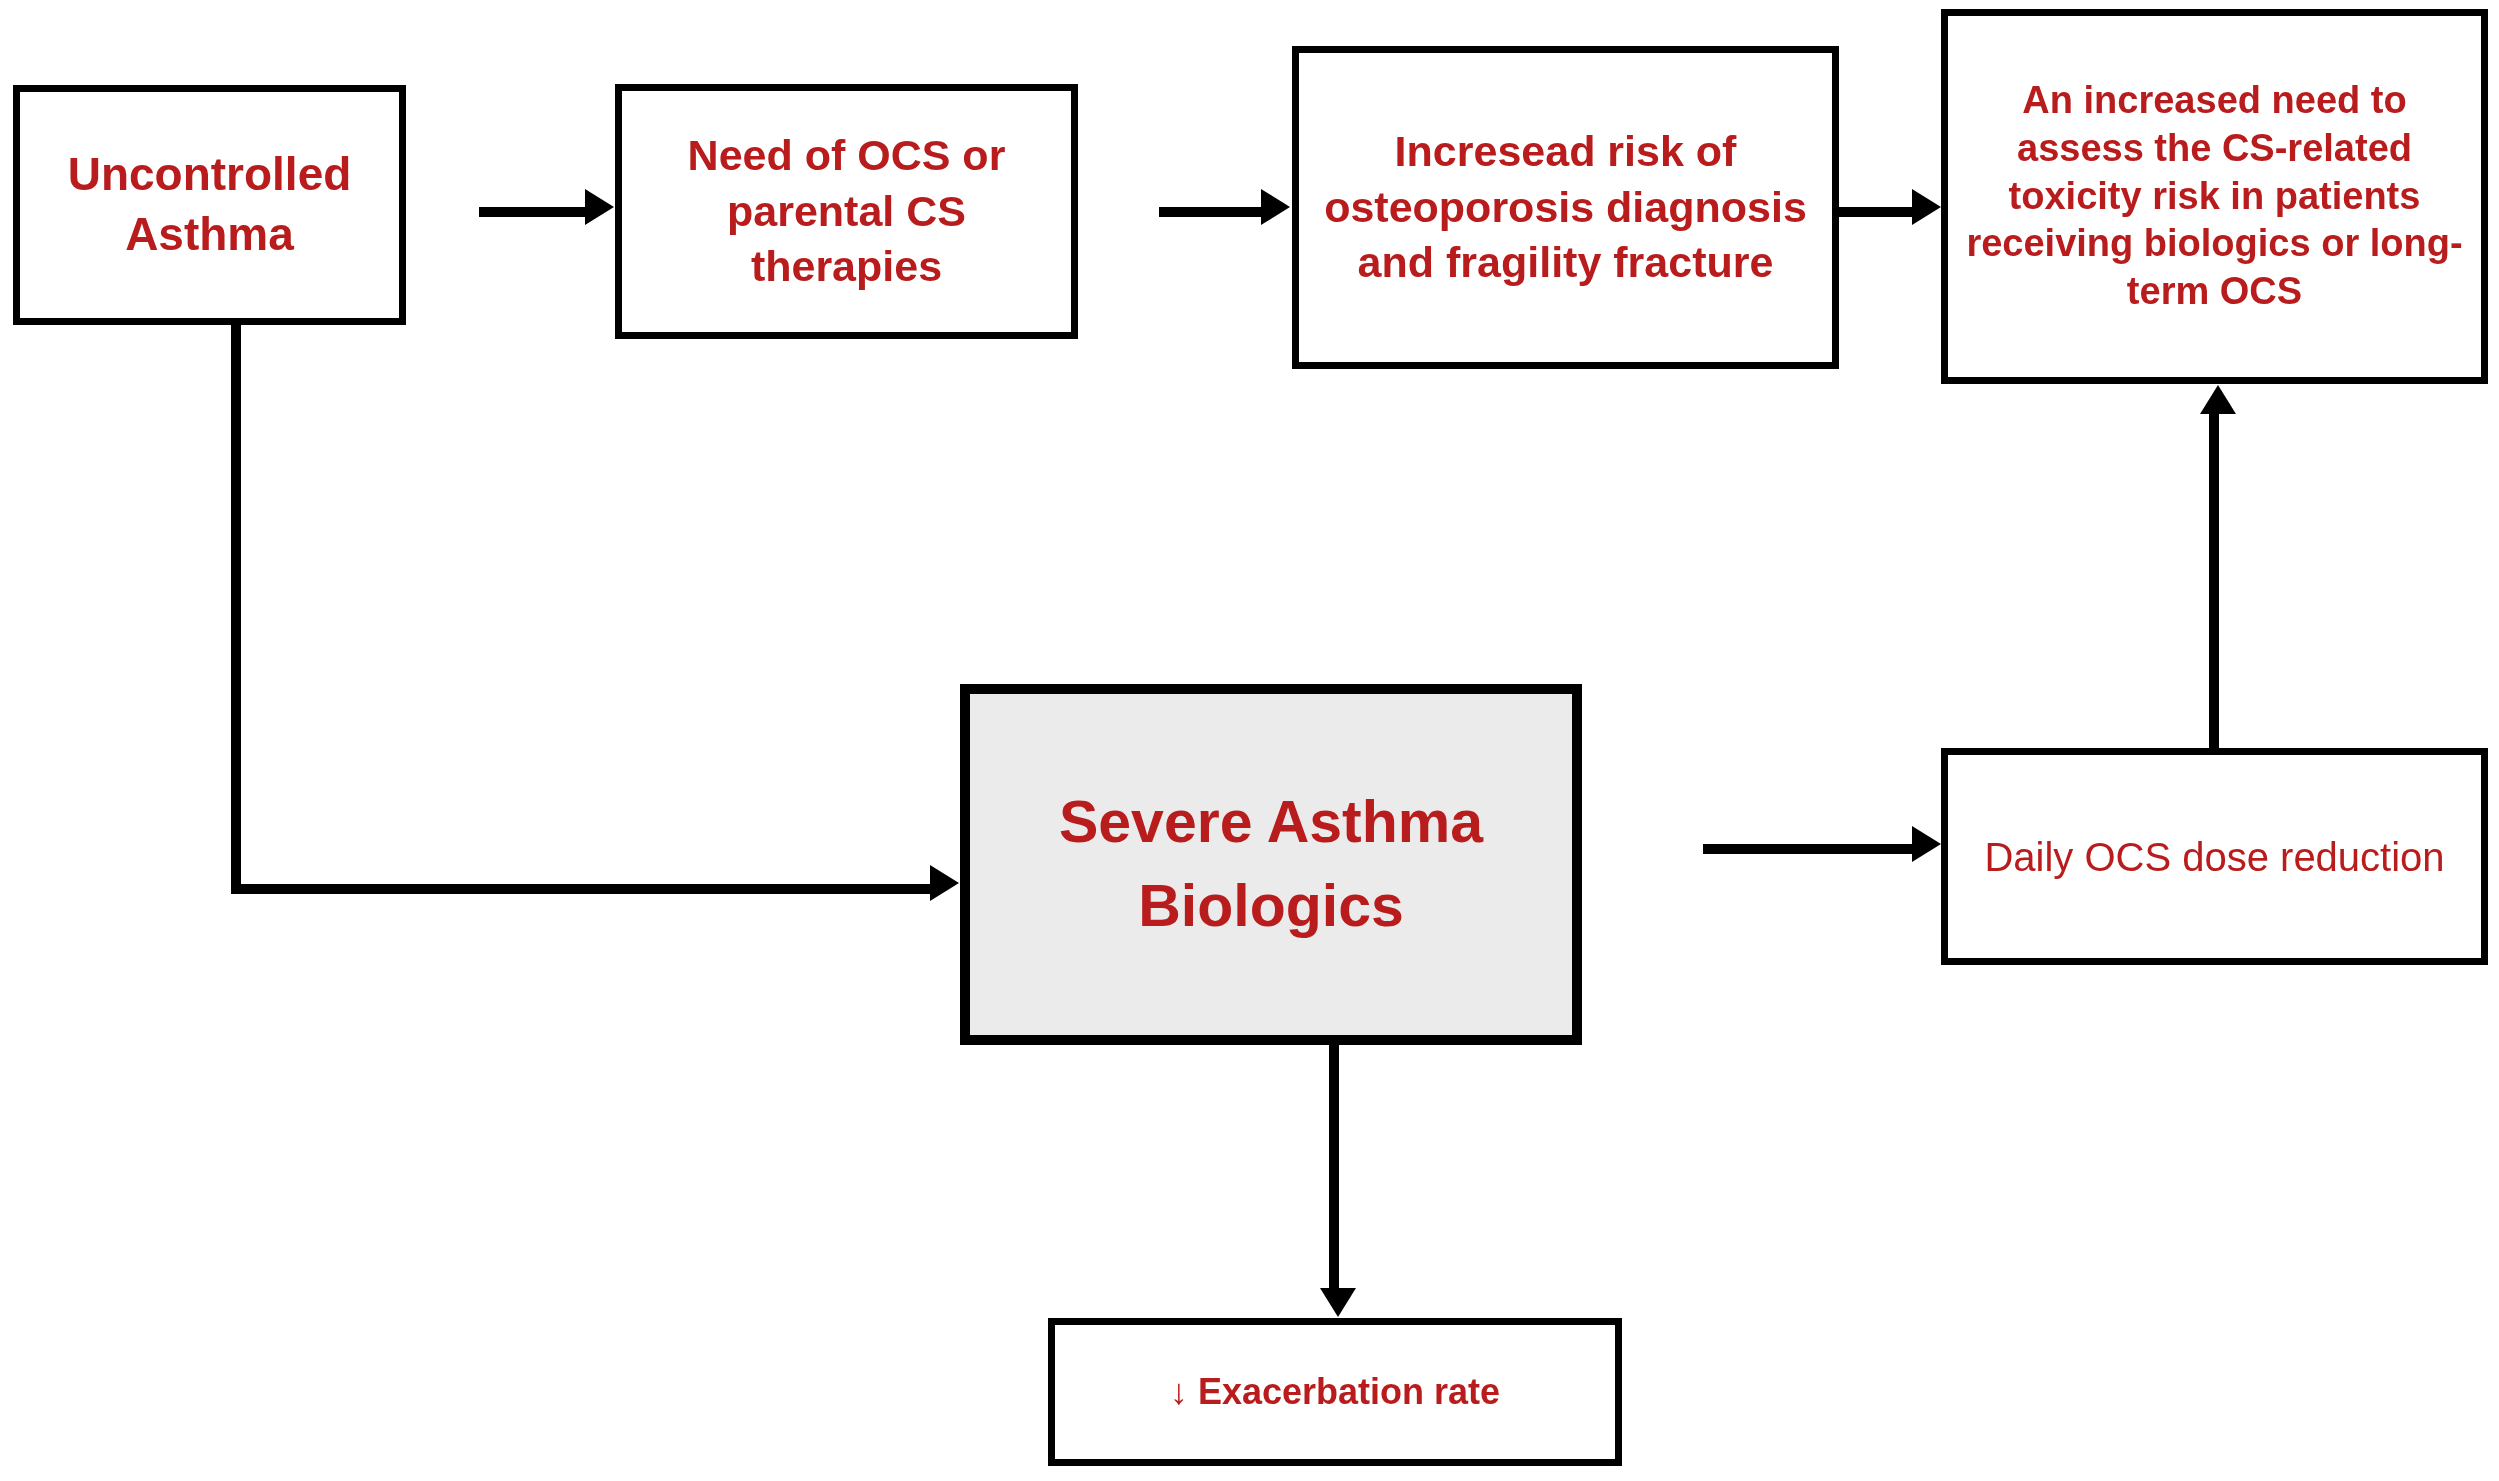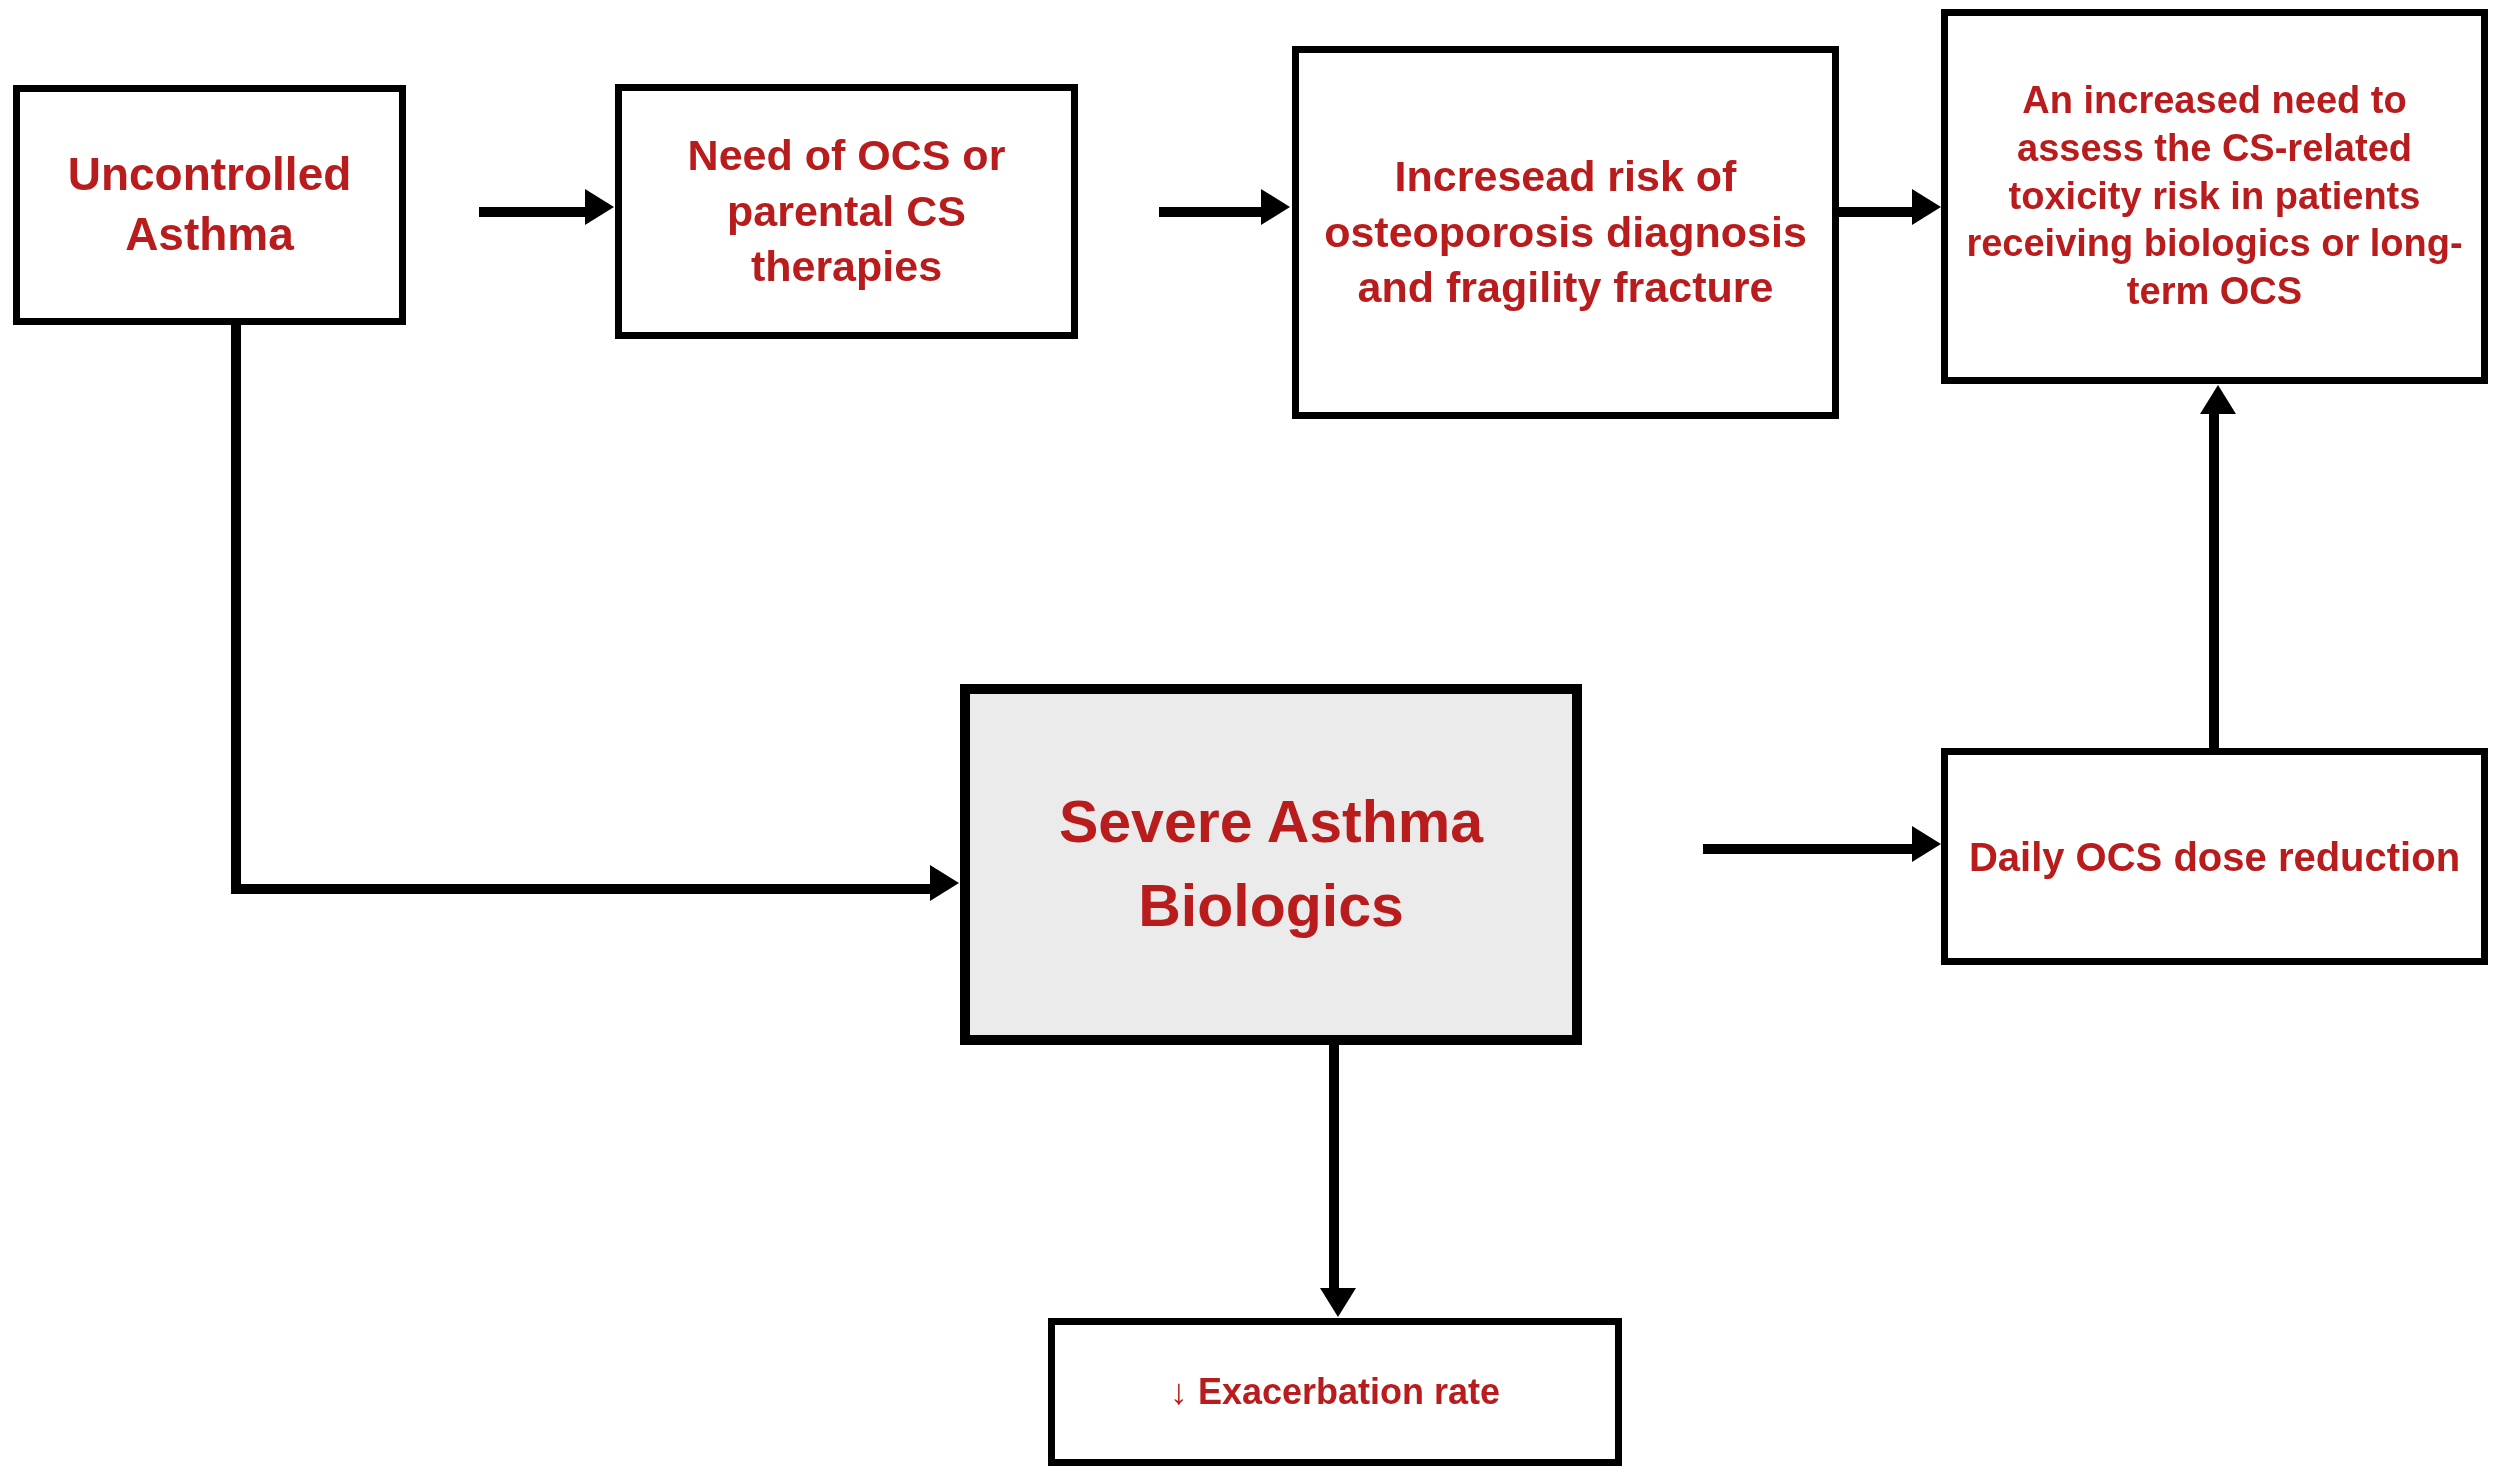--- a/index.html
+++ b/index.html
@@ -12,32 +12,32 @@
         justify-content:center;text-align:center;color:#b91c1c;}
   .node .txt{display:block;line-height:1.30;padding:0 10.6px;}
 
   
   #n-uncontrolled{left:13px;  top:85px;  width:393px; height:240px;align-items:center;}
   #n-uncontrolled .txt{font-size:46px;font-weight:bold;}
 
   #n-ocs-need{left:615px; top:84px;  width:463px; height:255px;}
   #n-ocs-need .txt{font-size:43px;font-weight:bold;}
 
-  #n-osteoporosis{left:1292px;top:46px;  width:547px; height:373px;}
+  #n-osteoporosis{left:1292px;top:46px;  width:547px; height:323px;}
   #n-osteoporosis .txt{font-size:43px;font-weight:bold;}
 
   #n-assess-toxicity{left:1941px;top:9px; width:547px; height:375px;}
   #n-assess-toxicity .txt{font-size:38px;font-weight:bold;line-height:1.26;}
 
   #n-biologics{left:960px;top:684px;width:622px;height:361px;
                background:#ebebeb;border-width:10.6px;}
   #n-biologics .txt{font-size:59px;font-weight:bold;line-height:1.42;}
 
   #n-ocs-reduction{left:1941px;top:748px;width:547px;height:217px;}
-  #n-ocs-reduction .txt{font-size:40px;font-weight:bold;}
+  #n-ocs-reduction .txt{font-size:40px;font-weight:normal;}
 
   #n-exacerbation{left:1048px;top:1318px;width:574px;height:148px;}
   #n-exacerbation .txt{font-size:36px;font-weight:bold;}
 
   
   .edge{position:absolute;background:#000;}
   .hline{height:10px;}
   .vline{width:10px;}
 
   .ahead{position:absolute;width:0;height:0;}

